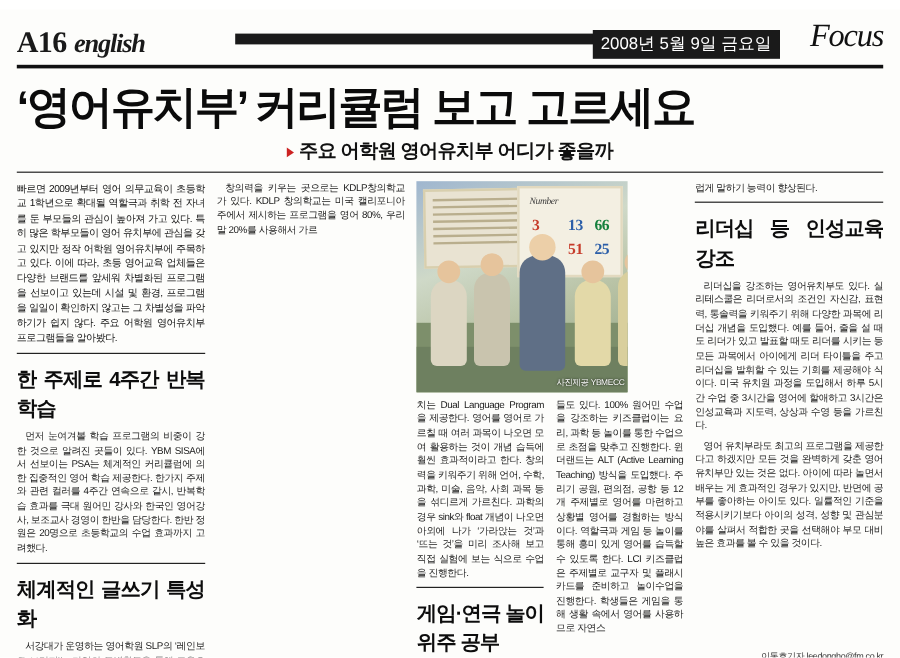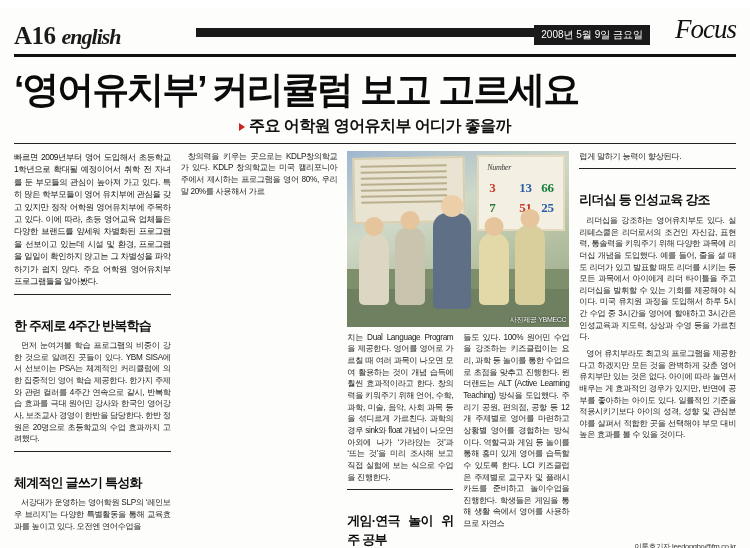--- a/index.html
+++ b/index.html
@@ -60,21 +60,21 @@
     top: 20px;
     height: 9px;
     background: #1a1a1a;
   }
   .dateline {
     position: absolute;
     right: 86px;
     top: 17px;
     background: #1a1a1a;
     color: #ffffff;
-    font-size: 10px;
+    font-size: 14px;
     padding: 3px 7px 3px 7px;
     letter-spacing: 0px;
     white-space: nowrap;
   }
   .focus-logo {
     position: absolute;
     right: 0;
     top: 6px;
     font-family: "Liberation Serif", serif;
     font-style: italic;
@@ -144,38 +144,38 @@
   .col-4 { width: 160px; }
 
   .lead {
     font-size: 8.4px;
     line-height: 1.48;
     color: #111;
     text-align: justify;
     letter-spacing: -0.4px;
   }
   .sub-title {
-    font-size: 13px;
+    font-size: 17px;
     font-weight: bold;
     letter-spacing: -0.8px;
     color: #0d0d0d;
     margin: 6px 0 5px 0;
-    padding-top: 22px;
+    padding-top: 10px;
     border-top: 1px solid #222;
   }
   .sub-title.first {
     border-top: 1px solid #222;
   }
   p { margin: 0 0 5px 0; }
   p.indent { text-indent: 7px; }
 
   
   .photo {
     position: relative;
-    width: 222px;
+    width: 176px;
     height: 176px;
     background: linear-gradient(160deg, #9fb6cf 0%, #cfd9c8 35%, #b9c3a6 60%, #8fa27f 100%);
     overflow: hidden;
     margin-bottom: 5px;
   }
   .photo .wallboard {
     position: absolute;
     left: 6px; top: 6px;
     width: 108px; height: 62px;
     background: #e9e3d2;
@@ -298,21 +298,21 @@
   <div class="subhead-wrap">
     <span class="subhead">
       <span class="bullet"></span><span>주요 어학원 영어유치부 어디가 좋을까</span>
     </span>
   </div>
   <div class="hr-thin"></div>
 
   <div class="body-area">
 
     <div class="col col-1">
-      <p class="lead">빠르면 2009년부터 영어 도입해서 초등학교 1학년으로 확대될 예정이어서 취학 전 자녀를 둔 부모들의 관심이 높아져 가고 있다. 특히 많은 학부모들이 영어 유치부에 관심을 갖고 있지만 정작 어학원 영어유치부에 주목하고 있다. 이에 따라, 초등 영어교육 업체들은 다양한 브랜드를 앞세워 차별화된 프로그램을 선보이고 있는데 시설 및 환경, 프로그램을 일일이 확인하지 않고는 그 차별성을 파악하기가 쉽지 않다. 주요 어학원 영어유치부 프로그램들을 알아봤다.</p>
+      <p class="lead">빠르면 2009년부터 영어 의무교육이 초등학교 1학년으로 확대될 역할극과 취학 전 자녀를 둔 부모들의 관심이 높아져 가고 있다. 특히 많은 학부모들이 영어 유치부에 관심을 갖고 있지만 정작 어학원 영어유치부에 주목하고 있다. 이에 따라, 초등 영어교육 업체들은 다양한 브랜드를 앞세워 차별화된 프로그램을 선보이고 있는데 시설 및 환경, 프로그램을 일일이 확인하지 않고는 그 차별성을 파악하기가 쉽지 않다. 주요 어학원 영어유치부 프로그램들을 알아봤다.</p>
       <div class="sub-title first">한 주제로 4주간 반복학습</div>
       <p class="indent">먼저 눈여겨볼 학습 프로그램의 비중이 강한 것으로 알려진 곳들이 있다. YBM SISA에서 선보이는 PSA는 체계적인 커리큘럼에 의한 집중적인 영어 학습 제공한다. 한가지 주제와 관련 컬러를 4주간 연속으로 같시, 반복학습 효과를 극대 원어민 강사와 한국인 영어강사, 보조교사 경영이 한반을 담당한다. 한반 정원은 20명으로 초등학교의 수업 효과까지 고려했다.</p>
       <div class="sub-title">체계적인 글쓰기 특성화</div>
       <p class="indent">서강대가 운영하는 영어학원 SLP의 ‘레인보우 브리지’는 다양한 특별활동을 통해 교육효과를 높이고 있다. 오전엔 연어수업을</p>
     </div>
 
     <div class="col col-2">
       <p class="indent">창의력을 키우는 곳으로는 KDLP창의학교가 있다. KDLP 창의학교는 미국 캘리포니아 주에서 제시하는 프로그램을 영어 80%, 우리말 20%를 사용해서 가르</p>
     </div>
 

